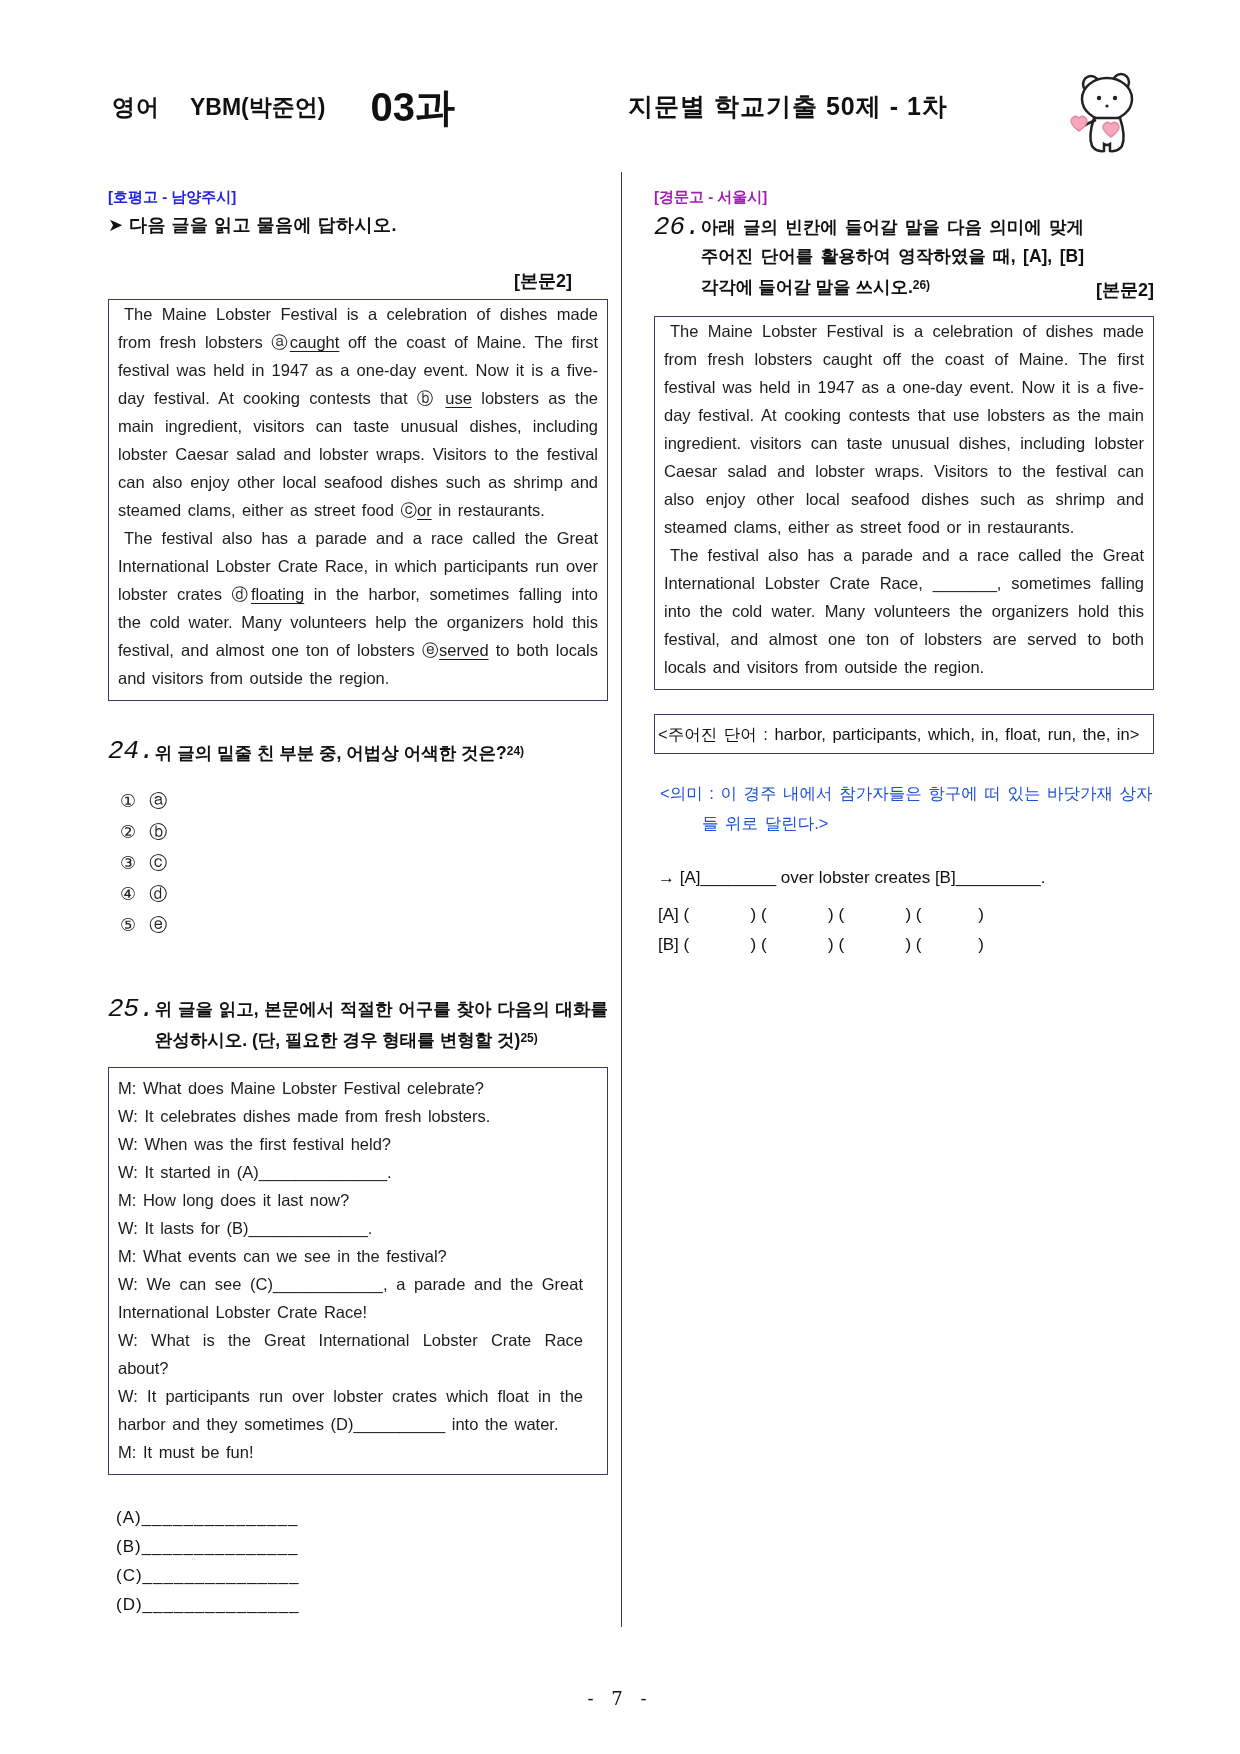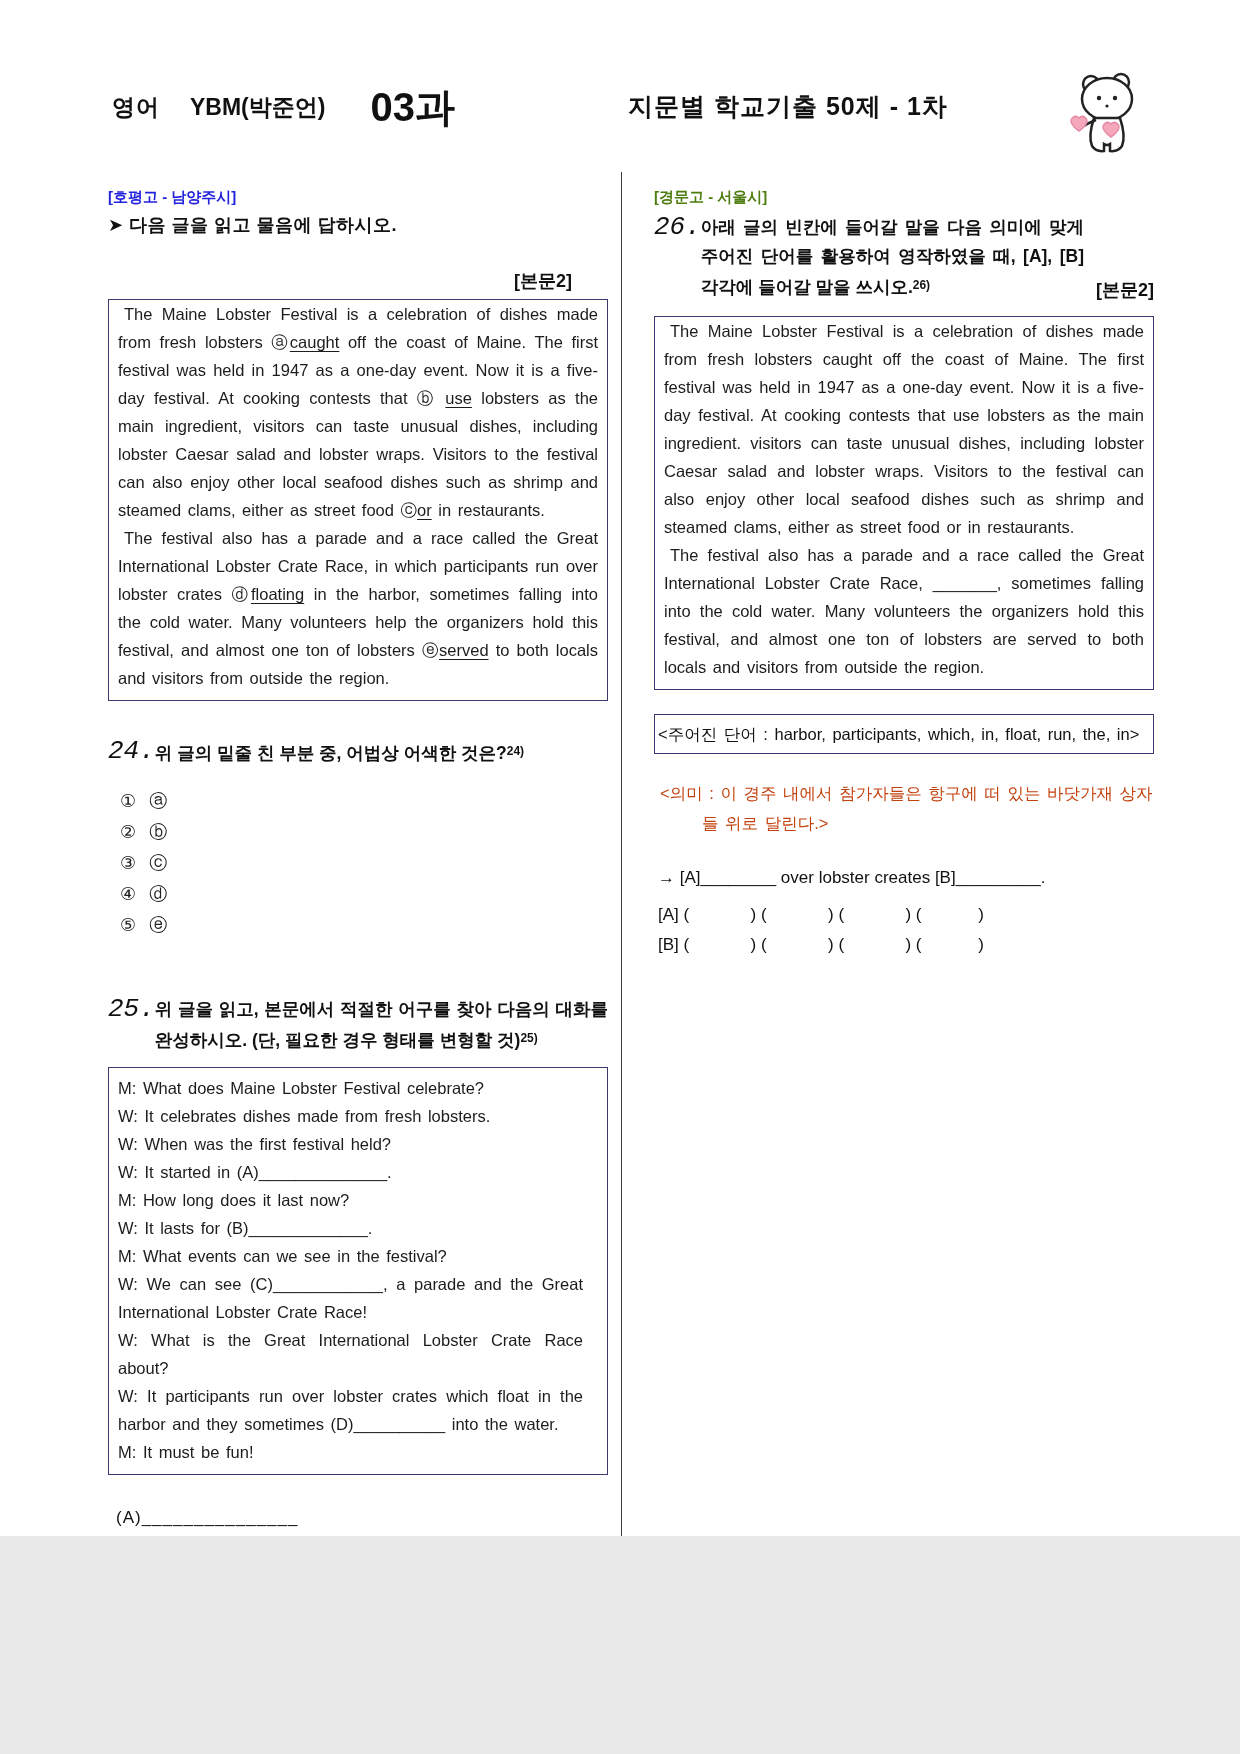--- a/index.html
+++ b/index.html
@@ -1,19 +1,19 @@
 <!DOCTYPE html>
 <html><head>
 <meta charset="utf-8">
 <style>
   * { margin:0; padding:0; box-sizing:border-box; }
   html,body { background:#e8e8e8; }
   body { font-family:"Liberation Sans","DejaVu Sans",sans-serif; color:#111; }
   .page {
-    position:relative; width:1240px; height:1536px; margin:0 auto;
+    position:relative; width:1240px; height:1754px; margin:0 auto;
     background:#ffffff; overflow:hidden;
   }
 
   
   .hdr-left { position:absolute; left:112px; top:80px; display:flex; align-items:center; }
   .hdr-subject { font-size:23px; font-weight:bold; letter-spacing:1px; }
   .hdr-book { font-size:23px; font-weight:bold; margin-left:30px; }
   .hdr-lesson { font-size:40px; font-weight:bold; margin-left:45px; letter-spacing:0px; }
   .hdr-title { position:absolute; left:628px; top:90px; font-size:25px; font-weight:bold; letter-spacing:1px; }
   .mascot { position:absolute; left:1058px; top:66px; }
@@ -54,21 +54,21 @@
 
   
   .q26wrap { position:relative; margin-top:6px; }
   .q26wrap .bonmun-inline { position:absolute; right:0; bottom:0; font-size:18px; font-weight:bold; }
   .q26wrap .qtext { padding-right:70px; }
 
   .givenbox { margin-top:24px; border:1px solid #3a3a6e; padding:5px 3px; }
   .givenbox div { font-size:16.5px; line-height:28px; text-align:justify; word-spacing:2px; }
 
   .meaning { margin-top:24px; font-size:16.5px; line-height:30px;
-             padding-left:48px; text-indent:-42px; word-spacing:2px; color:#c2410c; }
+             padding-left:48px; text-indent:-42px; word-spacing:2px; color:#1d4ed8; }
 
   .arrowline { margin-top:26px; font-size:17px; line-height:28px; margin-left:4px; }
   .parenrow { font-size:17px; line-height:30px; margin-left:4px; white-space:pre; }
 </style>
 </head>
 <body>
 
 <div class="page">
 
   <div class="hdr-left">
@@ -146,21 +146,21 @@
     <div class="anslines">
       <div class="ansline">(A)_______________</div>
       <div class="ansline">(B)_______________</div>
       <div class="ansline">(C)_______________</div>
       <div class="ansline">(D)_______________</div>
     </div>
   </div>
 
   <div class="col col-right">
 
-    <div class="school-tag" style="color:#4d7c0f">[경문고 - 서울시]</div>
+    <div class="school-tag" style="color:#a21caf">[경문고 - 서울시]</div>
 
     <div class="q26wrap">
       <div class="qhead" style="margin-top:0">
         <span class="qnum">26.</span>
         <span class="qtext"><span>아래 글의 빈칸에 들어갈 말을 다음 의미에 맞게 주어진 단어를 활용하여 영작하였을 때, [A], [B] 각각에 들어갈 말을 쓰시오.</span><span class="fnote">26)</span></span>
       </div>
       <span class="bonmun-inline">[본문2]</span>
     </div>
 
     <div class="pbox" style="margin-top:14px">

